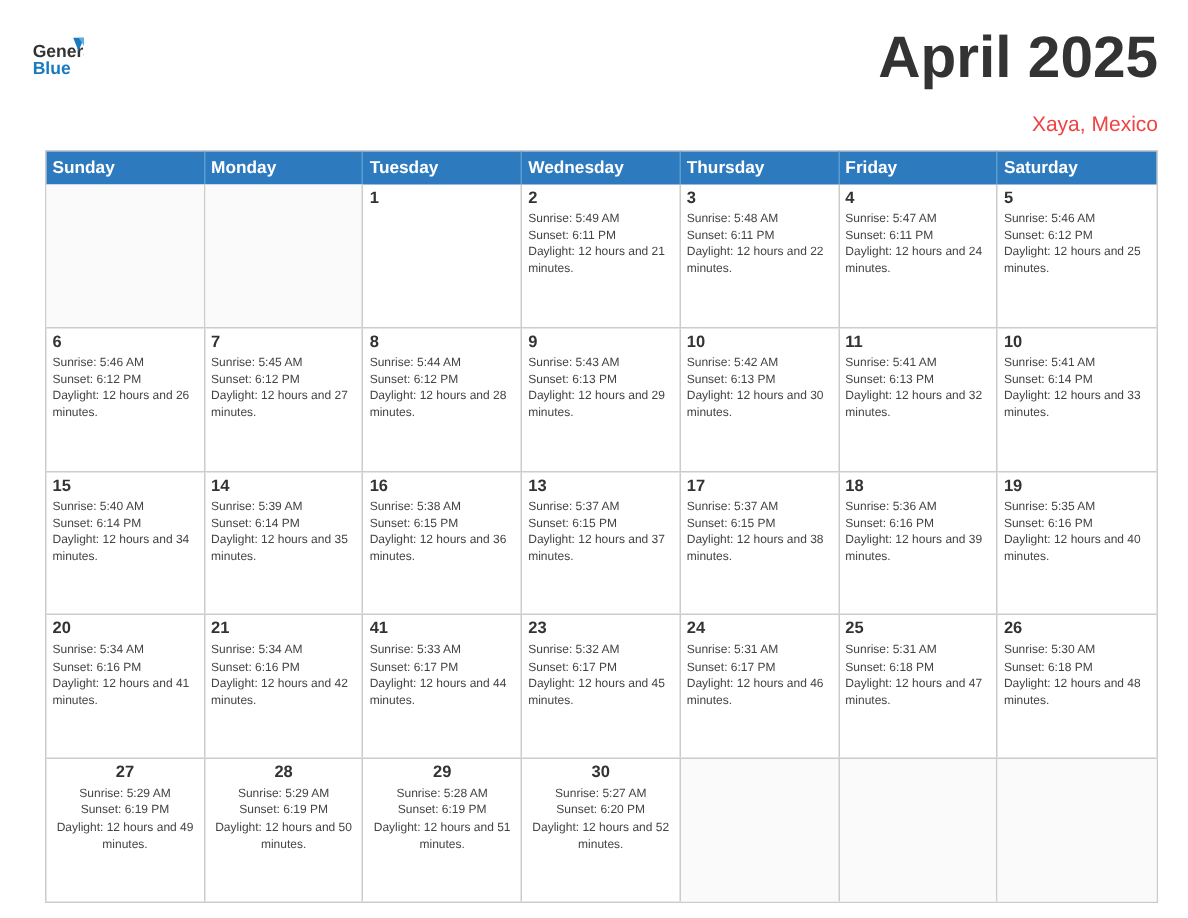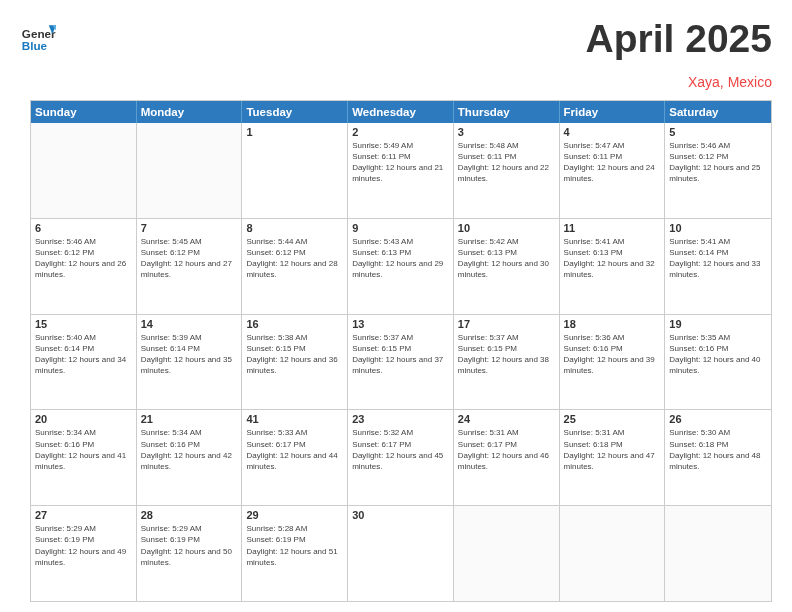--- a/index.html
+++ b/index.html
@@ -71,21 +71,21 @@
       display: flex;
       flex-direction: column;
       flex: 1;
     }
     .cal-week {
       display: grid;
       grid-template-columns: repeat(7, 1fr);
       flex: 1;
       border-bottom: 1px solid #ccc;
     }
-    .cal-week:last-child { border-bottom: none; }
+    .cal-week:last-child { border-bottom: none; text-align: center; }
     .cal-cell {
       border-right: 1px solid #ccc;
       padding: 3px 4px;
       font-size: 8.5px;
       color: #333;
       vertical-align: top;
       min-height: 70px;
     }
     .cal-cell:last-child { border-right: none; }
     .cal-cell.empty { background: #fafafa; }
@@ -252,20 +252,21 @@
           <div class="cal-cell">
             <div class="day-num">28</div>
             <div class="cell-info">Sunrise: 5:29 AM<br>Sunset: 6:19 PM<br>Daylight: 12 hours and 50 minutes.</div>
           </div>
           <div class="cal-cell">
             <div class="day-num">29</div>
             <div class="cell-info">Sunrise: 5:28 AM<br>Sunset: 6:19 PM<br>Daylight: 12 hours and 51 minutes.</div>
           </div>
           <div class="cal-cell">
             <div class="day-num">30</div>
+            <div class="cell-info">Sunrise: 5:27 AM<br>Sunset: 6:20 PM<br>Daylight: 12 hours and 52 minutes.</div>
           </div>
           <div class="cal-cell empty"></div>
           <div class="cal-cell empty"></div>
           <div class="cal-cell empty"></div>
         </div>
       </div>
   </div>
 </div>
 
 </body></html>

